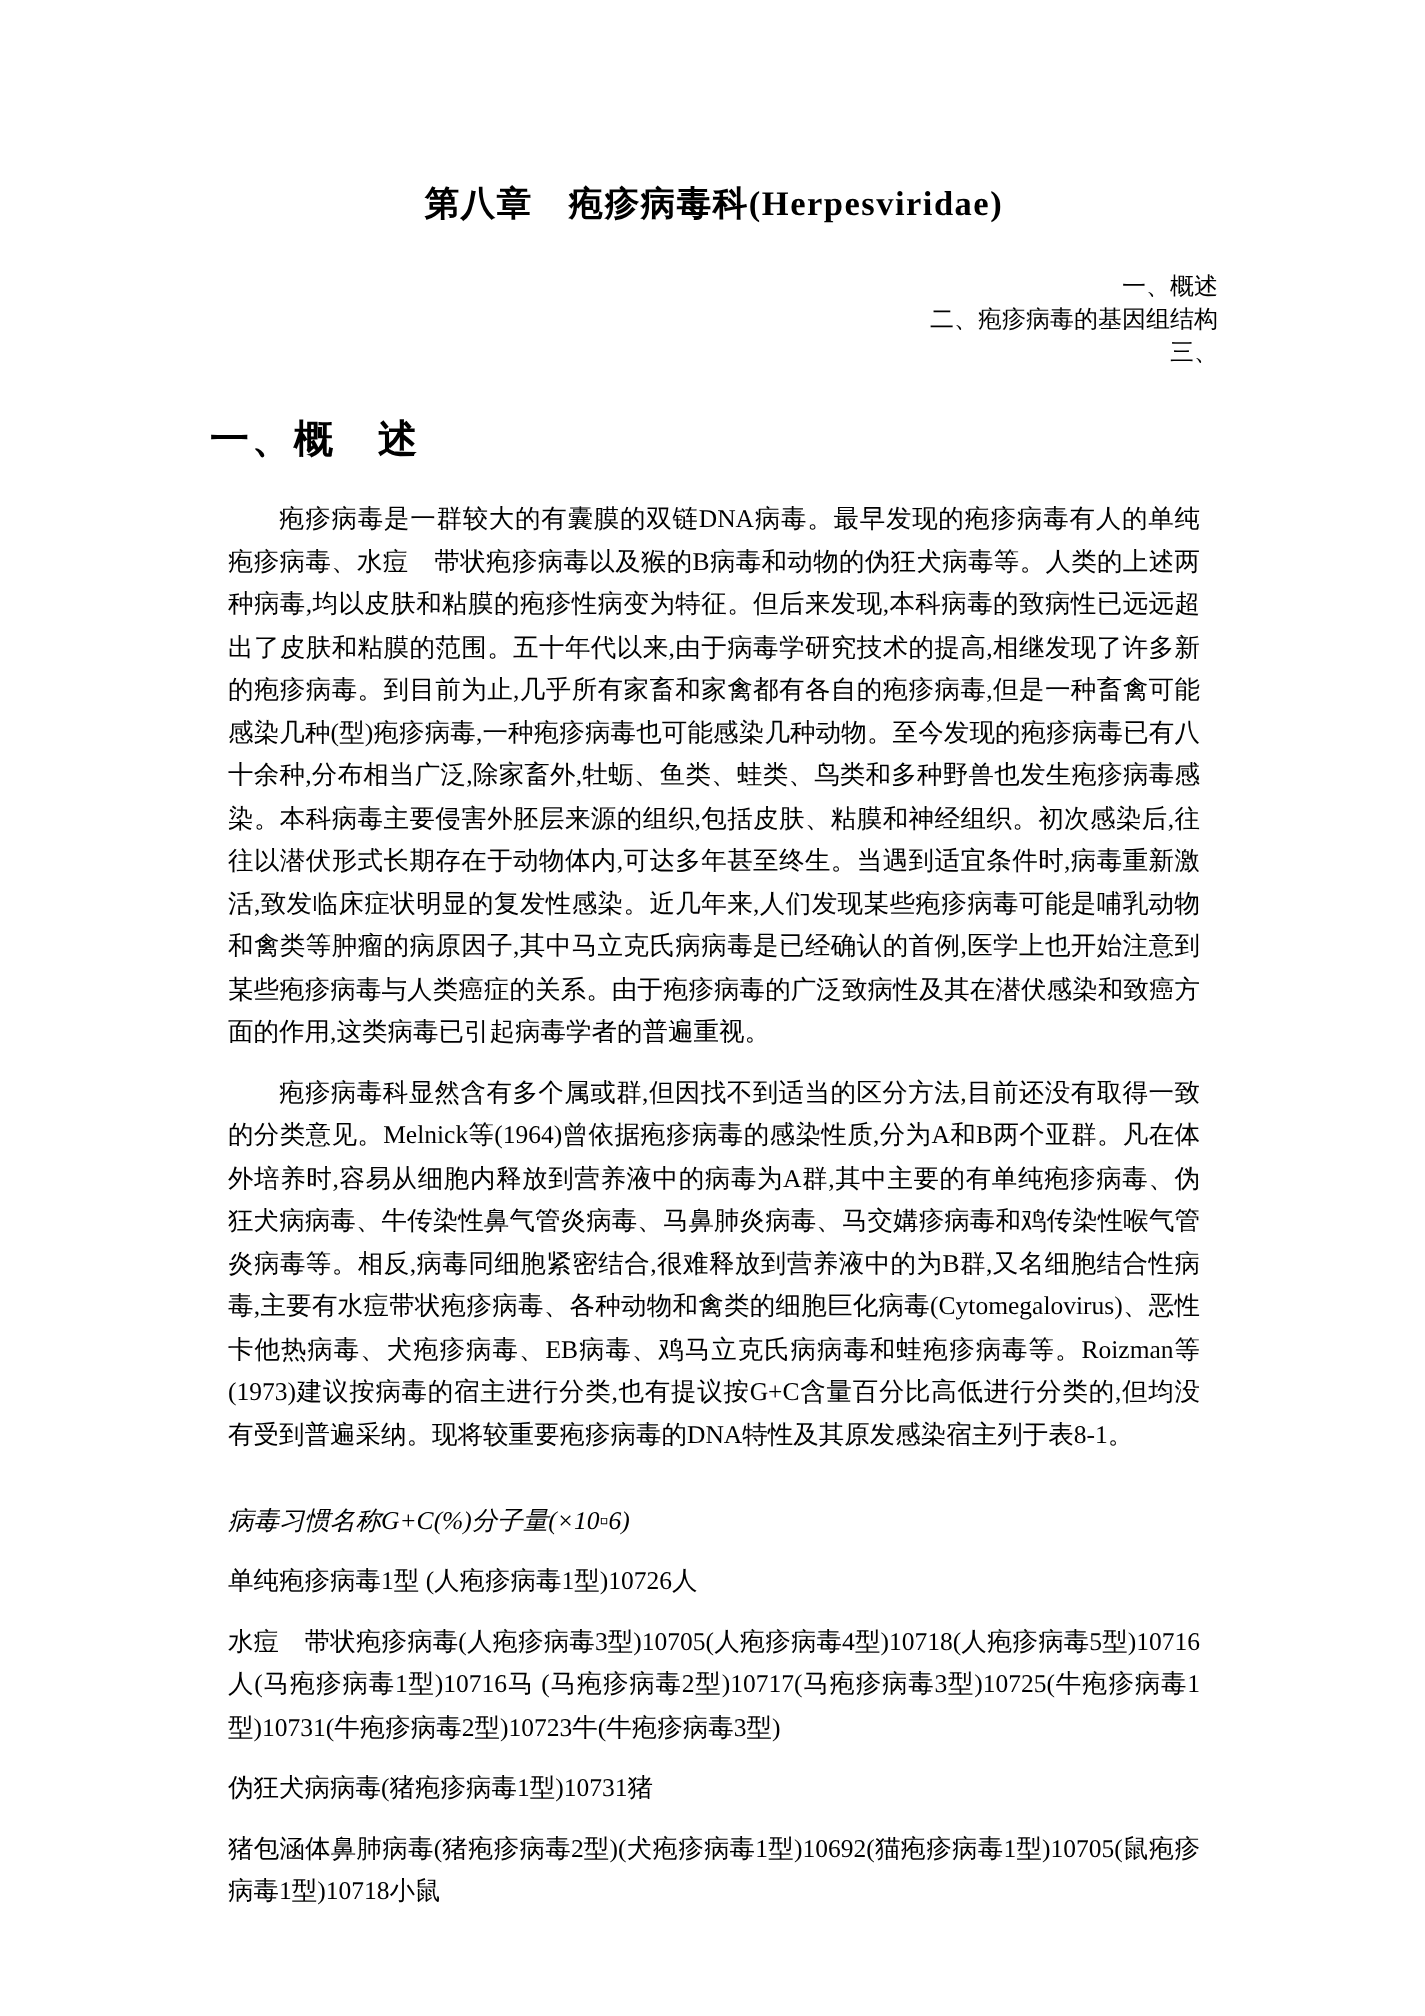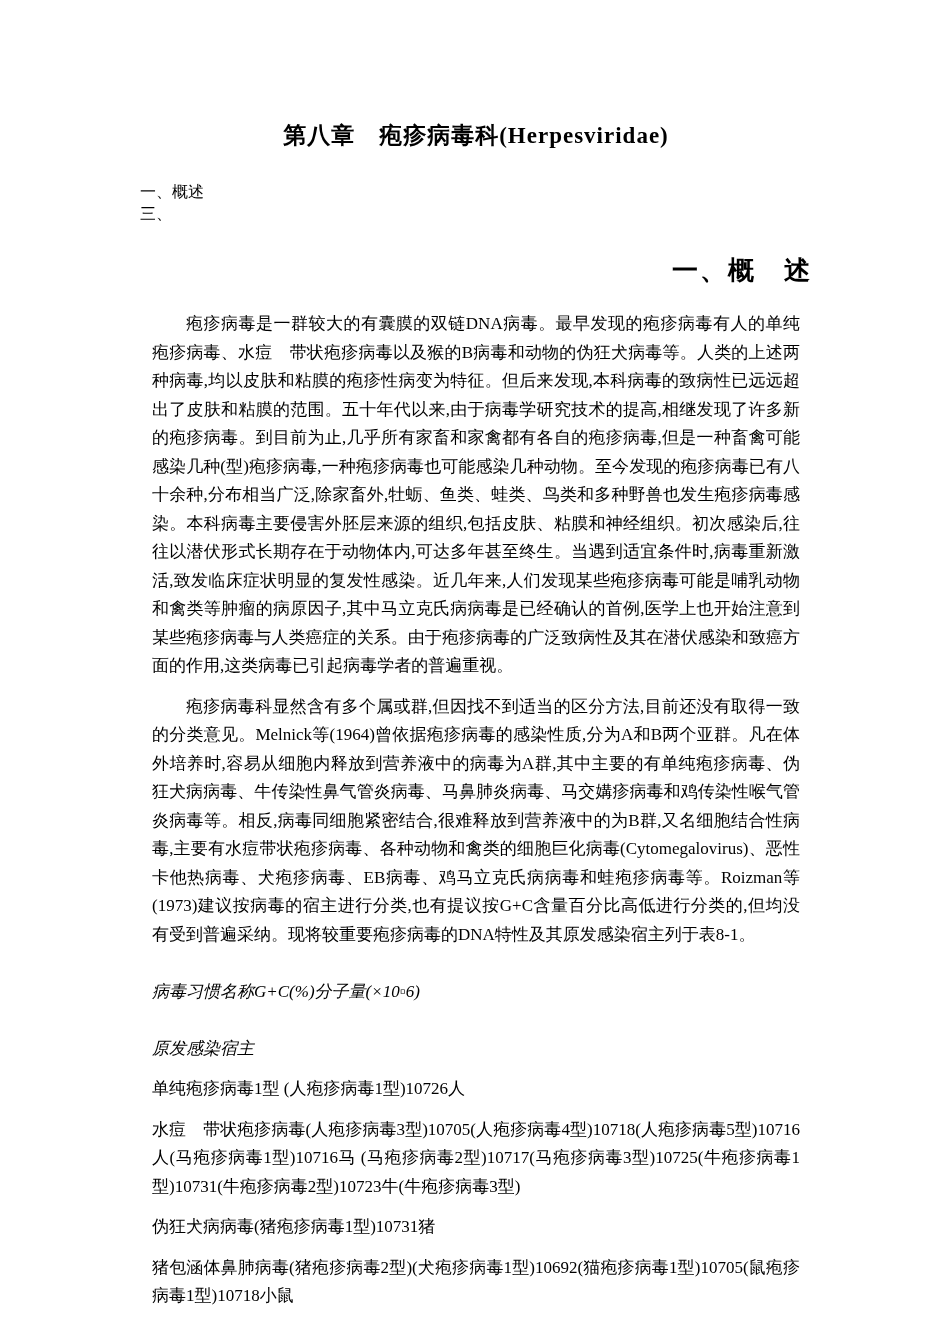--- a/index.html
+++ b/index.html
@@ -24,27 +24,28 @@
     margin: 0 0 30px 0;
     text-align: center;
     font-size: 23px;
     font-weight: bold;
     letter-spacing: 1px;
   }
   .toc {
     font-size: 16px;
     line-height: 22px;
     margin: 0 0 12px 0;
+    text-align: right;
   }
   .toc p {
     margin: 0;
   }
   .section-heading {
     margin: 28px 0 22px 0;
-    text-align: right;
+    text-align: left;
     font-size: 26px;
     font-weight: bold;
     letter-spacing: 2px;
   }
   .body-text {
     font-size: 17px;
     line-height: 28.5px;
     text-align: justify;
   }
   .body-text p {
@@ -60,34 +61,34 @@
 </style>
 </head>
 <body>
 
 <div class="page">
 
   <h1 class="doc-title">第八章　疱疹病毒科(Herpesviridae)</h1>
 
   <div class="toc">
     <p>一、概述</p>
+    <p>二、疱疹病毒的基因组结构</p>
     <p>三、</p>
   </div>
 
   <h2 class="section-heading">一、概　述</h2>
 
   <div class="body-text">
     <p class="indent">疱疹病毒是一群较大的有囊膜的双链DNA病毒。最早发现的疱疹病毒有人的单纯疱疹病毒、水痘　带状疱疹病毒以及猴的B病毒和动物的伪狂犬病毒等。人类的上述两种病毒,均以皮肤和粘膜的疱疹性病变为特征。但后来发现,本科病毒的致病性已远远超出了皮肤和粘膜的范围。五十年代以来,由于病毒学研究技术的提高,相继发现了许多新的疱疹病毒。到目前为止,几乎所有家畜和家禽都有各自的疱疹病毒,但是一种畜禽可能感染几种(型)疱疹病毒,一种疱疹病毒也可能感染几种动物。至今发现的疱疹病毒已有八十余种,分布相当广泛,除家畜外,牡蛎、鱼类、蛙类、鸟类和多种野兽也发生疱疹病毒感染。本科病毒主要侵害外胚层来源的组织,包括皮肤、粘膜和神经组织。初次感染后,往往以潜伏形式长期存在于动物体内,可达多年甚至终生。当遇到适宜条件时,病毒重新激活,致发临床症状明显的复发性感染。近几年来,人们发现某些疱疹病毒可能是哺乳动物和禽类等肿瘤的病原因子,其中马立克氏病病毒是已经确认的首例,医学上也开始注意到某些疱疹病毒与人类癌症的关系。由于疱疹病毒的广泛致病性及其在潜伏感染和致癌方面的作用,这类病毒已引起病毒学者的普遍重视。</p>
 
     <p class="indent">疱疹病毒科显然含有多个属或群,但因找不到适当的区分方法,目前还没有取得一致的分类意见。Melnick等(1964)曾依据疱疹病毒的感染性质,分为A和B两个亚群。凡在体外培养时,容易从细胞内释放到营养液中的病毒为A群,其中主要的有单纯疱疹病毒、伪狂犬病病毒、牛传染性鼻气管炎病毒、马鼻肺炎病毒、马交媾疹病毒和鸡传染性喉气管炎病毒等。相反,病毒同细胞紧密结合,很难释放到营养液中的为B群,又名细胞结合性病毒,主要有水痘带状疱疹病毒、各种动物和禽类的细胞巨化病毒(Cytomegalovirus)、恶性卡他热病毒、犬疱疹病毒、EB病毒、鸡马立克氏病病毒和蛙疱疹病毒等。Roizman等(1973)建议按病毒的宿主进行分类,也有提议按G+C含量百分比高低进行分类的,但均没有受到普遍采纳。现将较重要疱疹病毒的DNA特性及其原发感染宿主列于表8-1。</p>
 
 
     <p class="gap-above">病毒习惯名称G+C(%)分子量(×10▫6)</p>
 
-    <p class="gap-above">原发感染宿主</p>
 
     <p>单纯疱疹病毒1型 (人疱疹病毒1型)10726人</p>
     <p>水痘　带状疱疹病毒(人疱疹病毒3型)10705(人疱疹病毒4型)10718(人疱疹病毒5型)10716人(马疱疹病毒1型)10716马 (马疱疹病毒2型)10717(马疱疹病毒3型)10725(牛疱疹病毒1型)10731(牛疱疹病毒2型)10723牛(牛疱疹病毒3型)</p>
     <p>伪狂犬病病毒(猪疱疹病毒1型)10731猪</p>
     <p>猪包涵体鼻肺病毒(猪疱疹病毒2型)(犬疱疹病毒1型)10692(猫疱疹病毒1型)10705(鼠疱疹病毒1型)10718小鼠</p>
 
   </div>
 
 </div>
 

